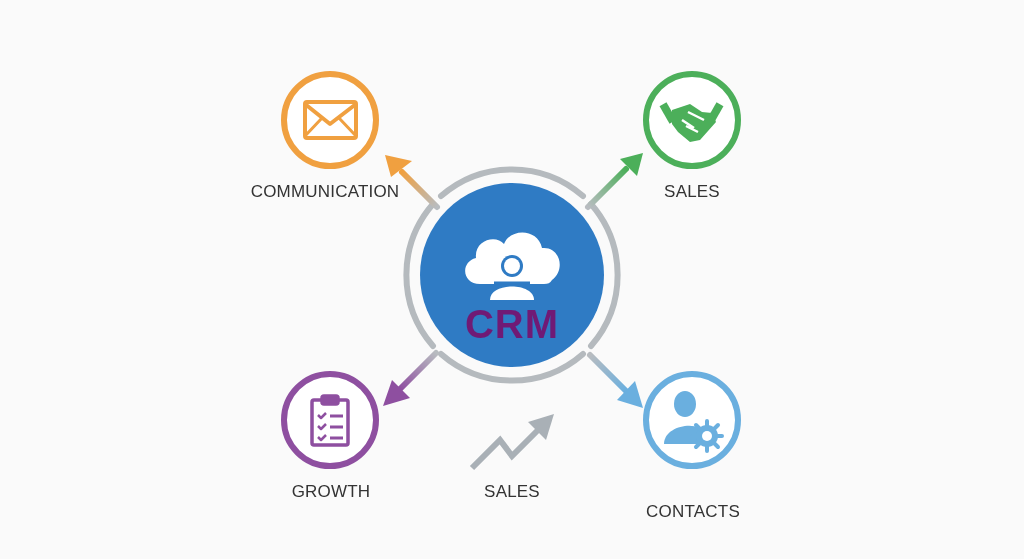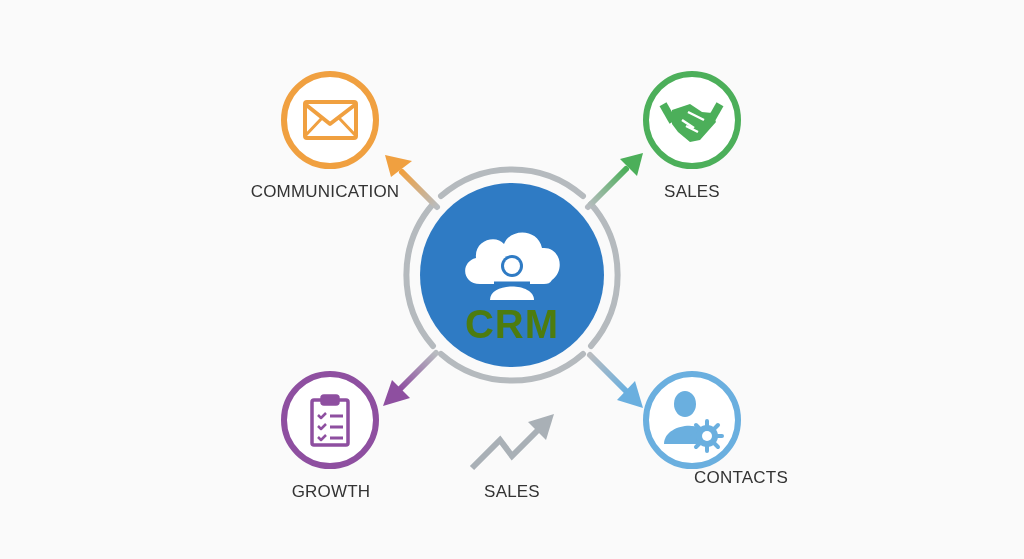--- a/index.html
+++ b/index.html
@@ -1,19 +1,19 @@
 <!DOCTYPE html>
 <html><head>
 <meta charset="utf-8">
 <style>
   html,body{margin:0;padding:0;}
   body{width:1024px;height:559px;background:#fafafa;overflow:hidden;position:relative;font-family:"Liberation Sans",sans-serif;}
   #diagram{position:absolute;left:0;top:0;width:1024px;height:559px;}
   .label{position:absolute;font-size:17px;color:#333;letter-spacing:0.2px;text-align:right;white-space:nowrap;transform:translateX(-50%);}
-  .crm-text{position:absolute;left:512px;top:302px;transform:translateX(-50%);color:#4d7c0f;font-weight:bold;font-size:40px;letter-spacing:1px;}
+  .crm-text{position:absolute;left:512px;top:302px;transform:translateX(-50%);color:#701a75;font-weight:bold;font-size:40px;letter-spacing:1px;}
 </style>
 </head>
 <body>
 
 <svg id="diagram" viewBox="0 0 1024 559" xmlns="http://www.w3.org/2000/svg">
   <defs>
     <linearGradient id="gOrange" x1="1" y1="1" x2="0" y2="0">
       <stop offset="0" stop-color="#b8bcc0"></stop>
         <stop offset="1" stop-color="#f0a040"></stop>
     </linearGradient>
@@ -112,14 +112,14 @@
   <g>
     <path d="M 472 468 L 500 440 L 512 456 L 538 430" fill="none" stroke="#a9b0b6" stroke-width="6" stroke-linejoin="miter"></path>
     <polygon points="554,414 528,422 546,440" fill="#a9b0b6"></polygon>
   </g>
 </svg>
 
 <div class="crm-text">CRM</div>
 <div class="label" style="left:325px;top:182px;">COMMUNICATION</div>
 <div class="label" style="left:692px;top:182px;">SALES</div>
 <div class="label" style="left:331px;top:482px;">GROWTH</div>
-<div class="label" style="left:693px;top:468px;margin-left:48px;">CONTACTS</div>
+<div class="label" style="left:693px;top:502px;">CONTACTS</div>
 <div class="label" style="left:512px;top:482px;">SALES</div>
 
 </body></html>

